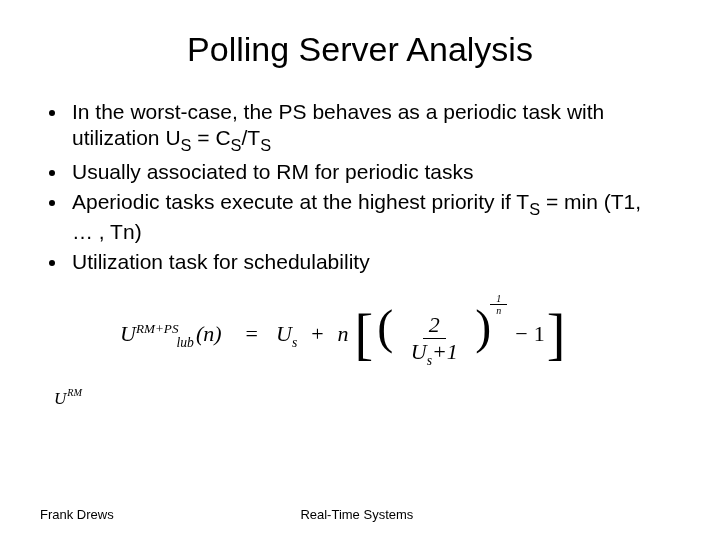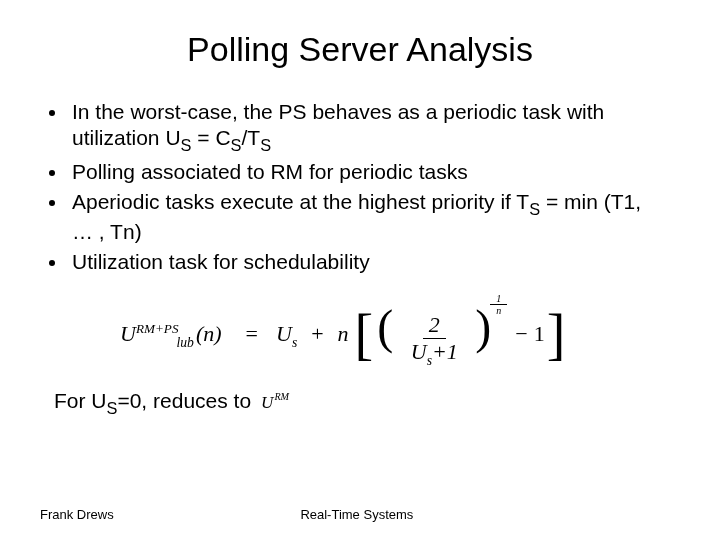--- a/index.html
+++ b/index.html
@@ -156,21 +156,21 @@
 <body>
 
 <div class="slide">
 
   <h1 class="title">Polling Server Analysis</h1>
 
   <ul class="bullets">
     <li>
       <span>In the worst-case, the PS behaves as a periodic task with utilization U</span><span class="sub">S</span><span> = C</span><span class="sub">S</span><span>/T</span><span class="sub">S</span>
     </li>
-    <li>Polling associated to RM for periodic tasks</li>
+    <li>Usually associated to RM for periodic tasks</li>
     <li>
       <span>Aperiodic tasks execute at the highest priority if T</span><span class="sub">S</span><span> = min (T1, … , Tn)</span>
     </li>
     <li>Utilization task for schedulability</li>
   </ul>
 
   <div class="formula-wrap">
     <div class="formula">
       <span class="lhs">
         <span>U</span><span class="sup1">RM+PS</span><span class="sub1">lub</span><span>(n)</span>
@@ -198,23 +198,20 @@
           </span>
         </span>
       </span>
       <span class="minus1">−</span>
       <span>1</span>
       <span class="bigbracket">]</span>
     </div>
   </div>
 
   <div class="reduces">
-    <span>
-      <span>For U</span><span class="sub">S</span><span>=0, reduces to</span>
-    </span>
     <span class="urm">
       <span>U</span><span class="supr">RM</span>
     </span>
   </div>
 
   <div class="footer">
     <span class="left">Frank Drews</span>
     <span class="center">Real-Time Systems</span>
   </div>
 

